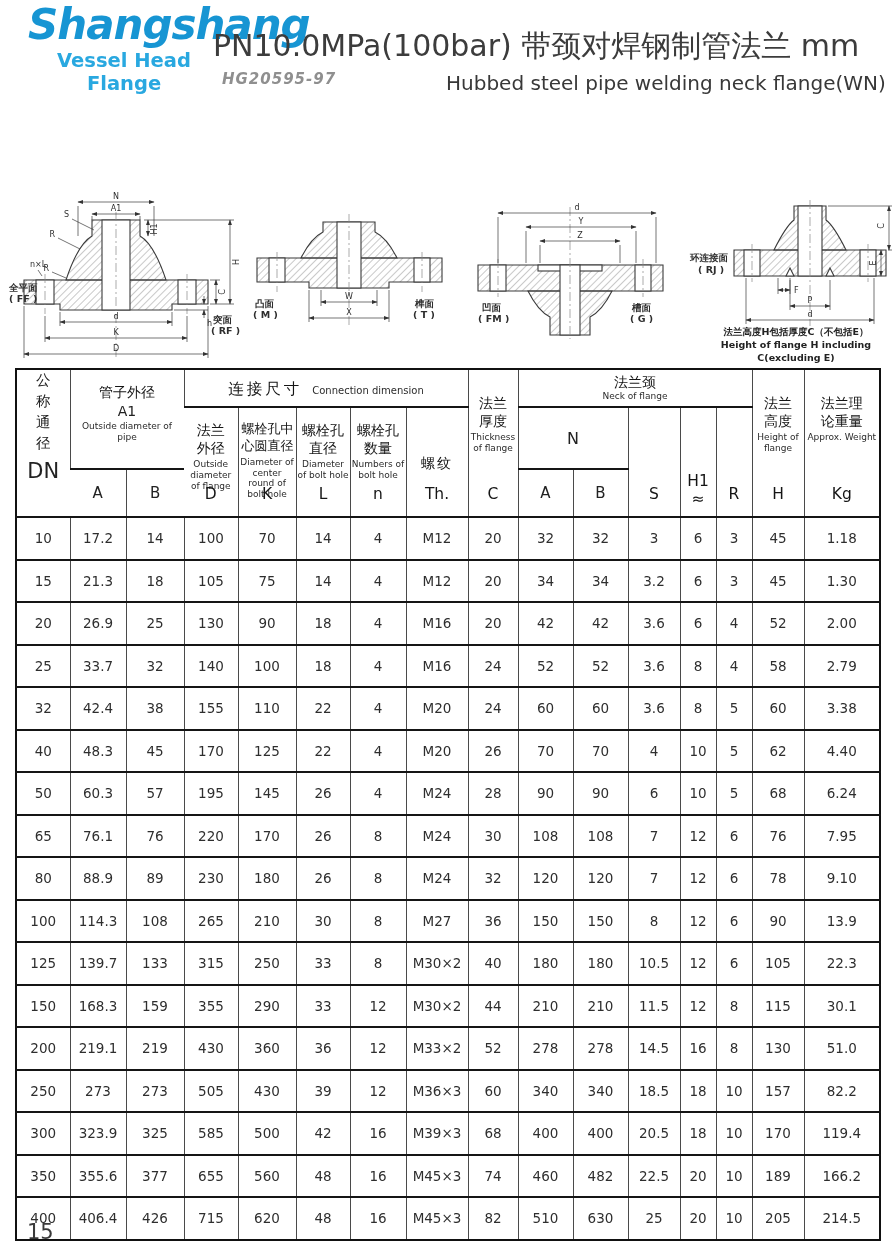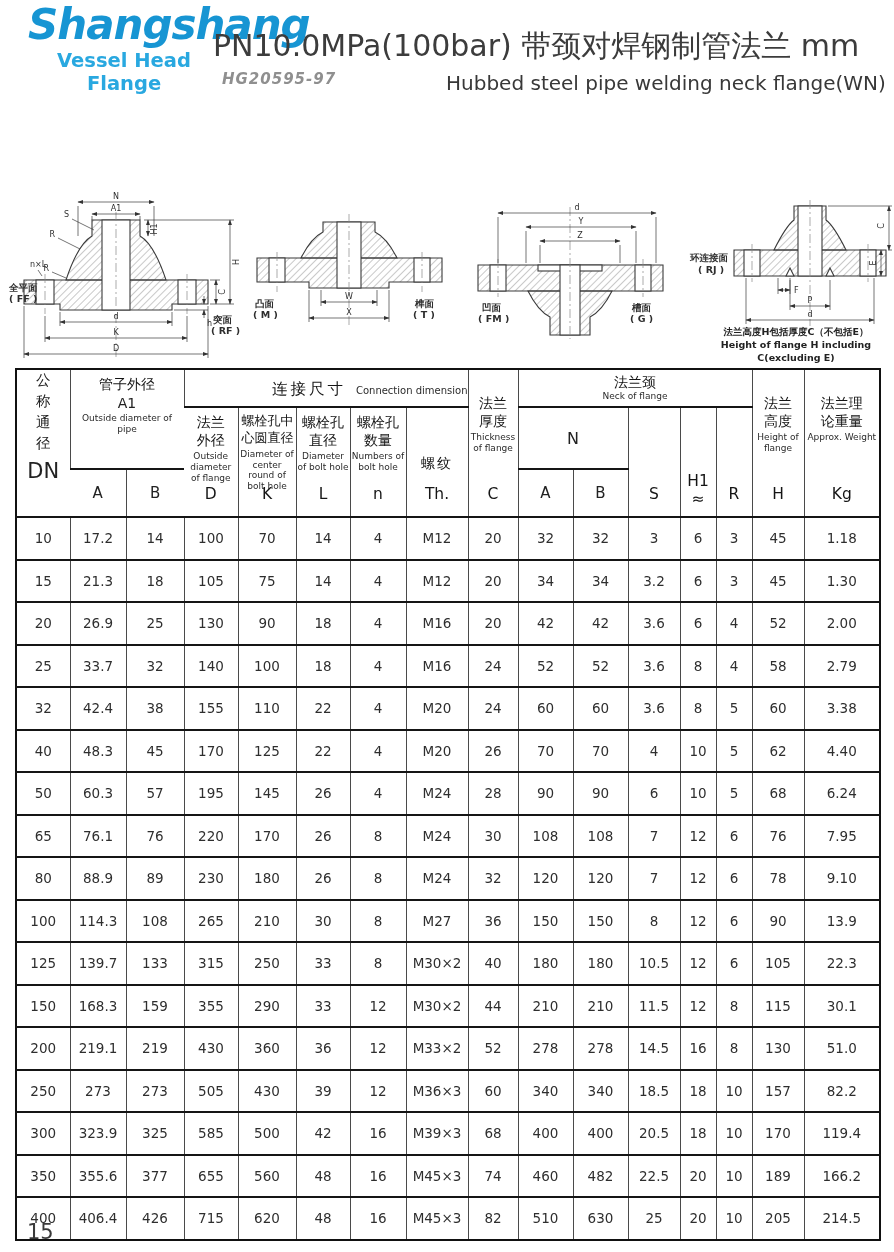--- a/index.html
+++ b/index.html
@@ -20,31 +20,31 @@
   .facetxt{font-size:9.5px;font-weight:bold;}
   .note{left:698px;top:326px;width:196px;text-align:center;font-size:9.5px;font-weight:bold;color:#222;line-height:1.35;}
   
   .tblwrap{left:15px;top:368px;width:865px;border-radius:15px;}
   table.tbl{border-collapse:collapse;table-layout:fixed;width:864px;border:2.5px solid #111;}
   .tbl th,.tbl td{border-left:1px solid #4a4a4a;border-top:2px solid #151515;padding:0;margin:0;}
   .tbl th:first-child,.tbl td:first-child{border-left:none;}
   .tbl tr.hr1 th{border-top:none;}
   .tbl th{font-weight:normal;vertical-align:top;position:relative;text-align:center;}
   .hr1{height:38px;} .hr2{height:62px;} .hr3{height:48px;}
-  .hcn{font-size:14px;color:#151515;line-height:1.3;padding-top:5px;margin:0 auto;word-break:break-all;}
+  .hcn{font-size:14px;color:#151515;line-height:1.3;padding-top:13px;margin:0 auto;word-break:break-all;}
   .w2{width:30px;} .w3{width:44px;} .w4{width:58px;} .wfull{width:auto;word-break:normal;}
   .hen{font-size:9px;color:#2b2b2b;line-height:1.2;padding:2px 1px 0 1px;}
   .code{position:absolute;bottom:13px;left:0;right:0;text-align:center;font-size:15.5px;color:#151515;}
   .code2{line-height:1.15;bottom:7px;}
   .mid{padding-top:24px;}
   .dncell{display:flex;flex-direction:column;align-items:center;justify-content:center;height:100%;}
   .vtext{width:16px;word-break:break-all;font-size:14.5px;line-height:1.45;}
   .dncode{font-size:21px;margin-top:5px;}
   .ha1{font-size:14px;padding-top:2px;}
-  .inlinehdr{display:flex;align-items:baseline;justify-content:flex-end;gap:10px;padding-top:9px;}
+  .inlinehdr{display:flex;align-items:baseline;justify-content:center;gap:10px;padding-top:9px;}
   .hcn-inline{font-size:15.5px;letter-spacing:3px;color:#151515;}
   .hen-inline{font-size:10px;color:#2b2b2b;}
   .ncell{vertical-align:middle !important;}
   .nlab{font-size:16px;}
   .lett{vertical-align:middle !important;font-size:15px;}
   .tbl tbody td{height:40.5px;text-align:center;vertical-align:middle;font-size:13.5px;color:#2e2e2e;}
   
   .pageno{left:27px;top:1220px;font-size:21px;color:#3a3a3a;}
 </style>
 </head>

